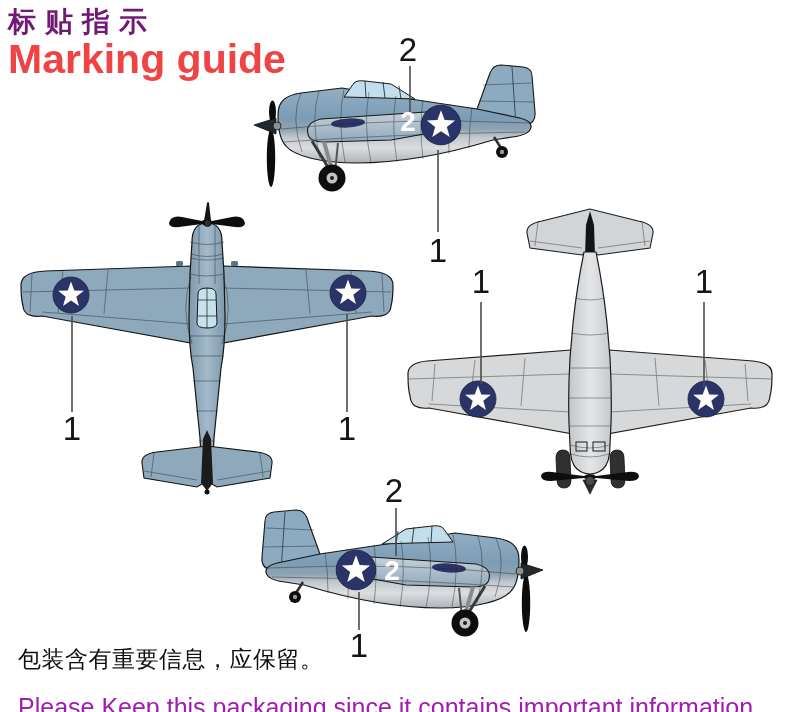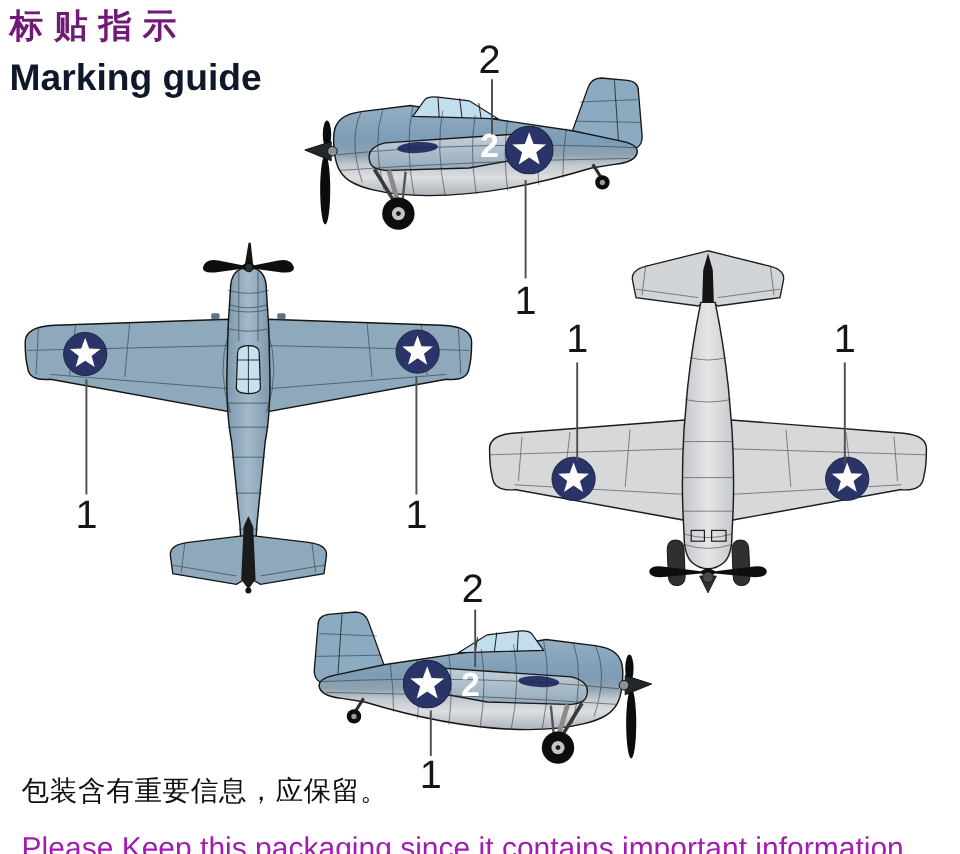--- a/index.html
+++ b/index.html
@@ -2,21 +2,21 @@
 <html><head>
 <meta charset="utf-8">
 <style>
   html,body{margin:0;padding:0;}
   body{
     width:800px;height:712px;position:relative;background:#ffffff;
     font-family:"Liberation Sans",sans-serif;overflow:hidden;color:#111;
   }
   header{position:absolute;left:8px;top:6px;line-height:1.12;}
   .t-zh{font-size:28px;font-weight:700;letter-spacing:9px;color:#701a75;}
-  .t-en{font-size:31px;font-weight:700;letter-spacing:0px;color:#0f172a;margin-top:11px;}
+  .t-en{font-size:41px;font-weight:700;letter-spacing:0px;color:#ef4444;margin-top:0;}
   footer{position:absolute;left:18px;top:645px;line-height:1.22;}
   .f-zh{font-size:23px;color:#0f0f0f;letter-spacing:0.5px;}
   .f-en{font-size:25px;color:#a21caf;margin-top:19px;}
   svg.view{position:absolute;overflow:visible;}
   #callout-layer{position:absolute;left:0;top:0;pointer-events:none;}
   .callout-num{font-size:33px;fill:#151515;font-family:"Liberation Sans",sans-serif;}
   .fuse-num{font-size:28px;font-weight:700;fill:#ffffff;font-family:"Liberation Sans",sans-serif;}
 </style>
 </head>
 <body>

